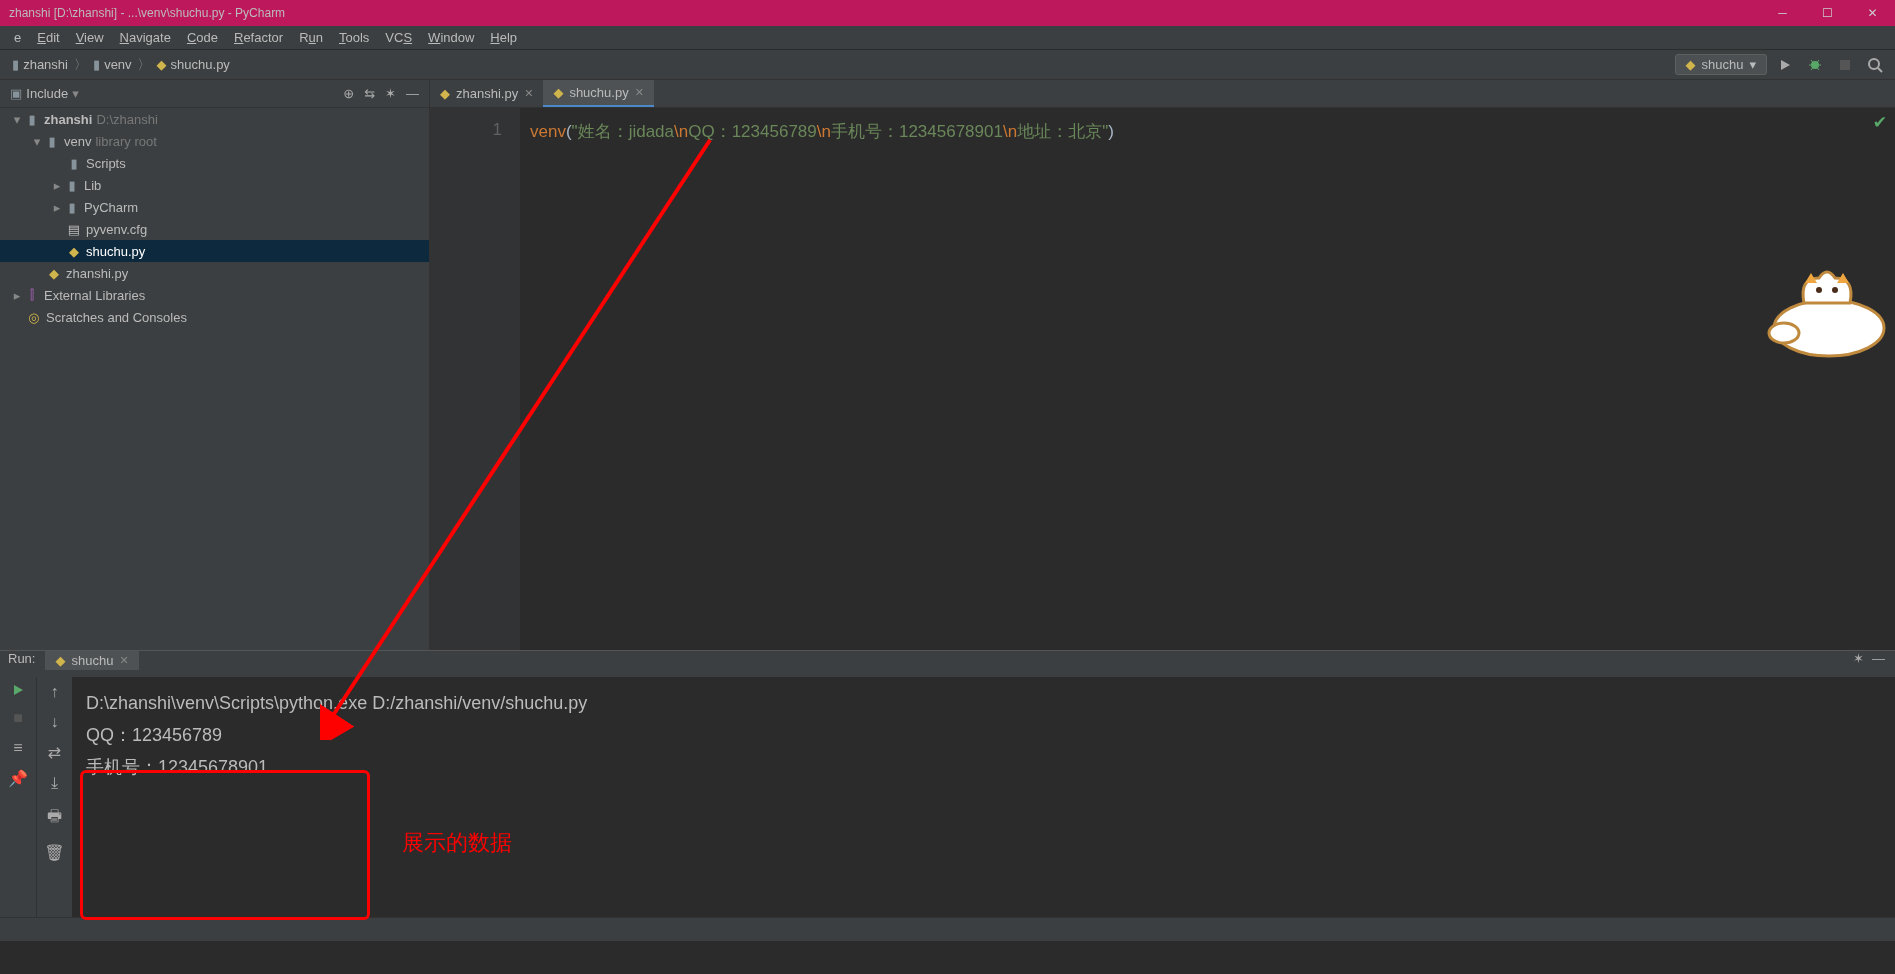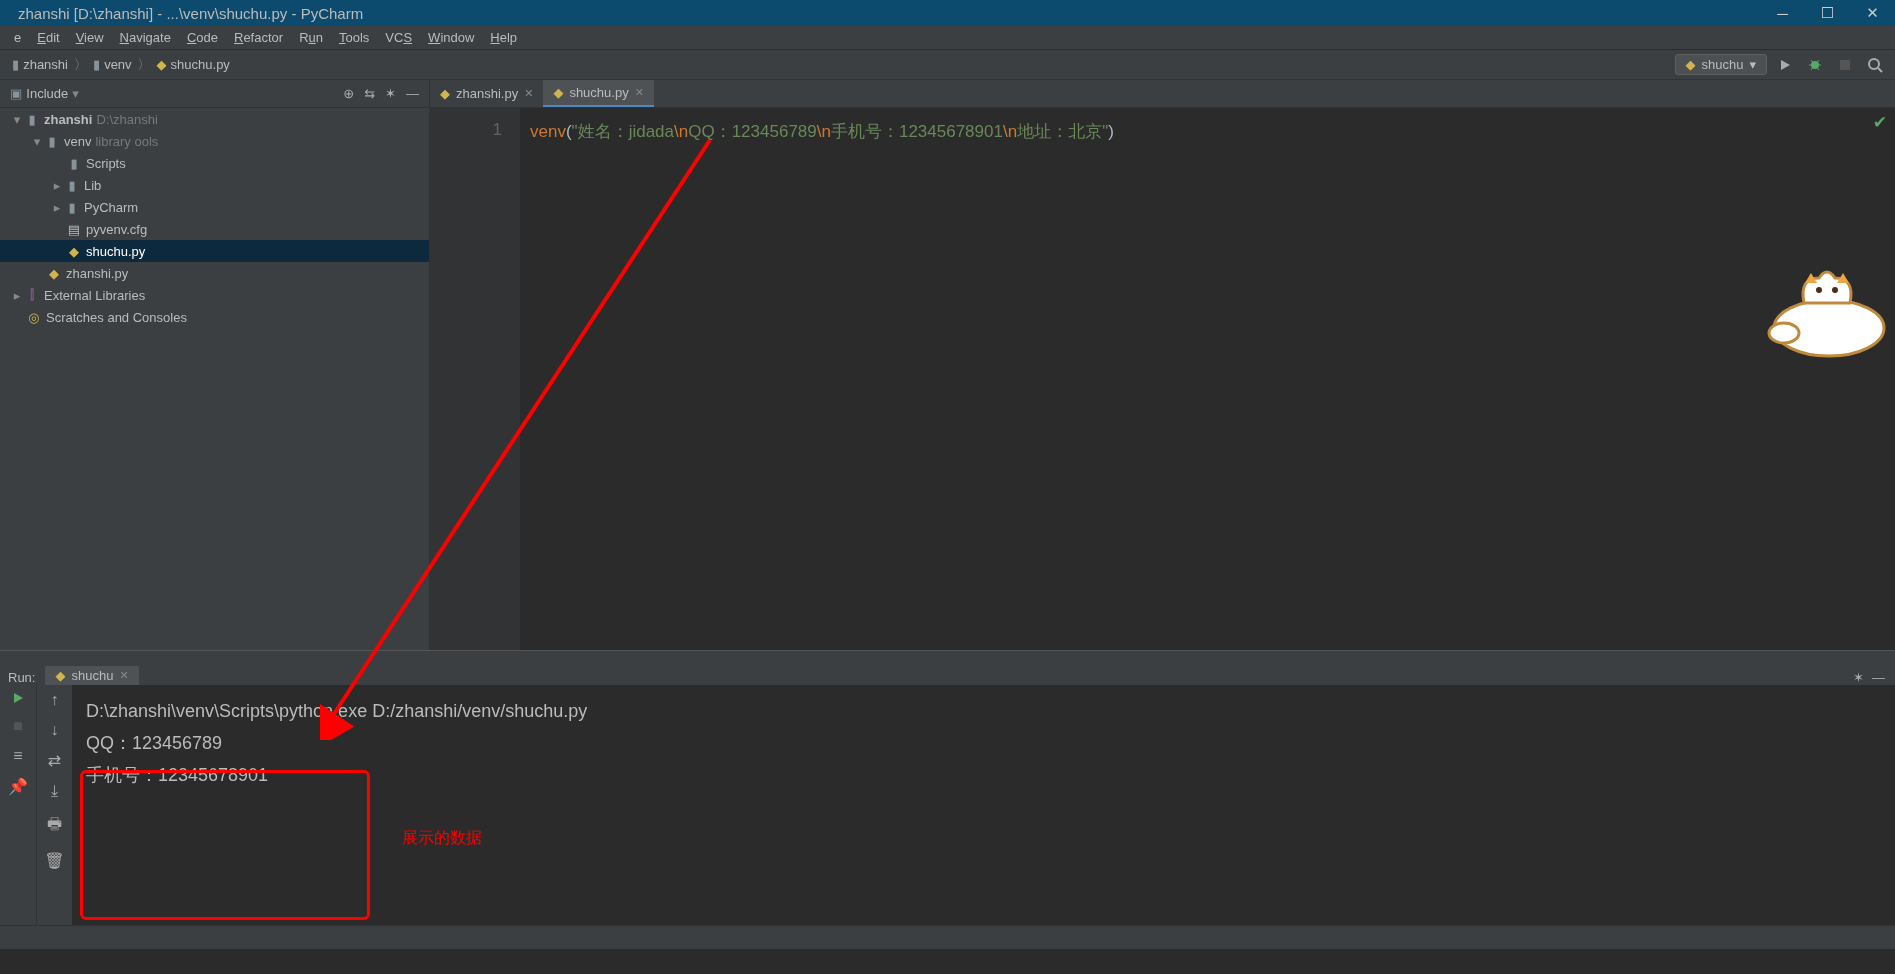--- a/index.html
+++ b/index.html
@@ -1,18 +1,18 @@
 <!DOCTYPE html>
 <html><head>
 <meta charset="utf-8">
 <style>
 * { margin: 0; padding: 0; box-sizing: border-box; font-family: "Segoe UI", Arial, sans-serif; }
 body { width: 1895px; height: 974px; background: #2b2b2b; color: #bbb; overflow: hidden; position: relative; }
 
-.titlebar { height: 26px; background: #0c4a6e; color: #bbb; display: flex; align-items: center; font-size: 15px; padding-left: 18px; }
+.titlebar { height: 26px; background: #be185d; color: #bbb; display: flex; align-items: center; font-size: 12px; padding-left: 9px; }
 .titlebar .win-controls { margin-left: auto; display: flex; }
 .titlebar .win-btn { width: 45px; height: 26px; display: flex; align-items: center; justify-content: center; color: #ccc; }
 
 .menubar { height: 24px; background: #3c3f41; display: flex; align-items: center; padding-left: 6px; font-size: 13px; border-bottom: 1px solid #2b2b2b; }
 .menubar .menu-item { padding: 0 8px; color: #bbb; }
 .menubar .menu-item .ul { text-decoration: underline; }
 
 .navbar { height: 30px; background: #3c3f41; display: flex; align-items: center; padding: 0 8px; font-size: 13px; border-bottom: 1px solid #323232; }
 .navbar .crumb { display: flex; align-items: center; gap: 4px; padding: 0 4px; color: #bbb; }
 .navbar .sep { color: #888; padding: 0 2px; }
@@ -46,33 +46,33 @@
 .code { flex: 1; padding: 12px 0 0 10px; position: relative; }
 .code-line { white-space: pre; }
 .kw { color: #cc7832; }
 .str { color: #6a8759; }
 .esc { color: #cc7832; }
 .paren { color: #a9b7c6; }
 .check { position: absolute; top: 4px; right: 8px; color: #59a869; }
 .cat-sticker { position: absolute; right: 6px; top: 140px; width: 140px; height: 110px; pointer-events: none; }
 
 .run-panel { border-top: 1px solid #555; background: #2b2b2b; }
-.run-header { height: 34px; background: #3c3f41; display: flex; align-items: flex-end; font-size: 13px; padding-left: 8px; }
+.run-header { height: 26px; background: #3c3f41; display: flex; align-items: flex-start; font-size: 13px; padding-left: 8px; }
 .run-header .rtab { background: #4e5254; padding: 2px 10px; display: flex; align-items: center; gap: 6px; }
 .run-header .tools { margin-left: auto; display: flex; gap: 8px; padding-right: 10px; color: #aaa; }
 .run-body { display: flex; height: 240px; }
 .run-gutter { width: 36px; display: flex; flex-direction: column; align-items: center; padding-top: 6px; gap: 12px; color: #aaa; background: #3c3f41; }
 .run-gutter2 { width: 36px; display: flex; flex-direction: column; align-items: center; padding-top: 6px; gap: 12px; color: #aaa; background: #3c3f41; border-left:1px solid #323232;}
 .console { flex: 1; font-family: "NSimSun","Consolas",monospace; font-size: 18px; color: #bbb; padding: 10px 0 0 14px; position: relative; line-height: 32px; }
 .statusbar { height: 24px; background: #3c3f41; border-top: 1px solid #323232; }
 
 
 .arrow-svg { position: absolute; left: 320px; top: 130px; pointer-events: none; }
 .red-box { position: absolute; border: 3px solid #fd0100; border-radius: 6px; }
-.red-text { position: absolute; color: #fd0100; font-size: 16px; font-family: "Microsoft YaHei", sans-serif; font-weight: 500; }
+.red-text { position: absolute; color: #fd0100; font-size: 22px; font-family: "Microsoft YaHei", sans-serif; font-weight: 500; }
 
 svg { display: block; }
 </style>
 </head>
 <body>
 
 <div class="titlebar">
   <span>zhanshi [D:\zhanshi] - ...\venv\shuchu.py - PyCharm</span>
   <div class="win-controls">
     <div class="win-btn">─</div>
@@ -163,21 +163,21 @@
       <div class="tree-row" style="padding-left:10px">
         <span class="arrow">▾</span>
         <span class="icon folder-icon">▮</span>
         <b>zhanshi</b>
         <span class="label-dim">D:\zhanshi</span>
       </div>
       <div class="tree-row" style="padding-left:30px">
         <span class="arrow">▾</span>
         <span class="icon folder-icon">▮</span>
         <span>venv</span>
-        <span class="label-dim">library ools</span>
+        <span class="label-dim">library root</span>
       </div>
       <div class="tree-row" style="padding-left:66px">
         <span class="icon folder-icon">▮</span>
         <span>Scripts</span>
       </div>
       <div class="tree-row" style="padding-left:50px">
         <span class="arrow">▸</span>
         <span class="icon folder-icon">▮</span>
         <span>Lib</span>
       </div>

